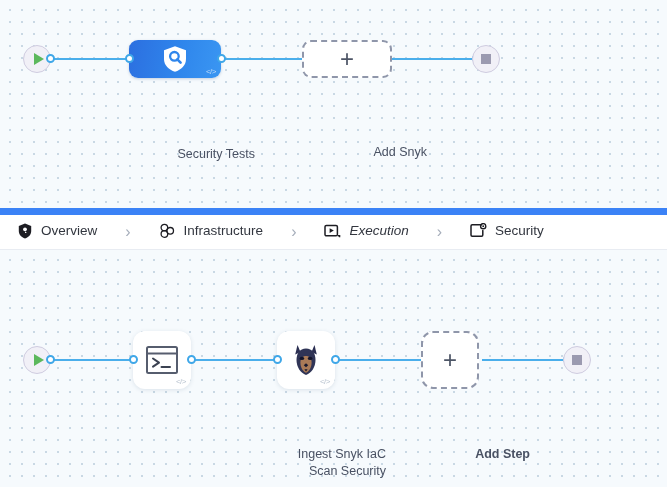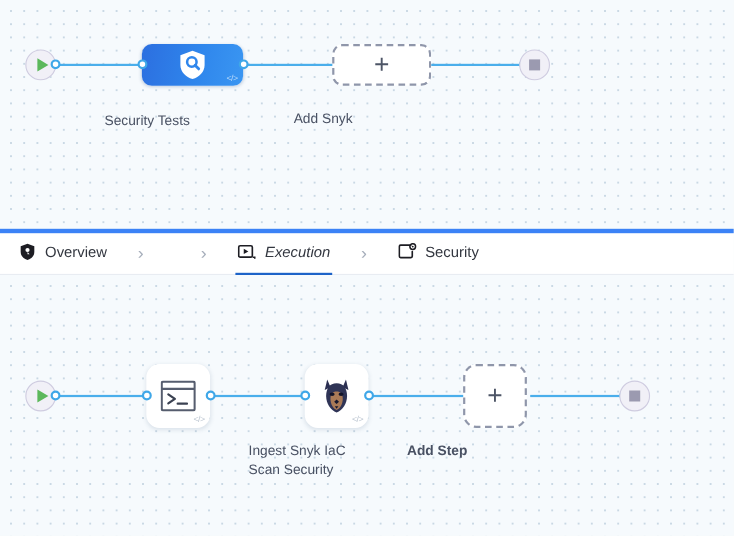--- a/index.html
+++ b/index.html
@@ -137,36 +137,37 @@
   .plus-glyph {
     font-size: 24px;
     line-height: 1;
     font-weight: 300;
     color: #4d5566;
   }
 
   
   .node-label {
     position: absolute;
-    text-align: left;
+    text-align: right;
     font-size: 12.5px;
     color: #495163;
     line-height: 17px;
     white-space: pre-line;
+    margin-top: 44px;
   }
 
   
   #tab-bar {
     position: absolute;
     top: 208px;
     left: 0;
     width: 667px;
     height: 42px;
     background: #ffffff;
-    border-top: 4px solid #3b82f6;
+    border-top: 7px solid #3b82f6;
     border-bottom: 1px solid #e8ecf2;
     box-sizing: border-box;
     display: flex;
     align-items: center;
     padding-left: 14px;
   }
   .tab {
     display: flex;
     align-items: center;
     height: 41px;
@@ -240,20 +241,30 @@
       <svg width="14" height="16" viewBox="0 0 14 16">
         <path d="M7 0.6 L13.2 2.9 V8 C13.2 11.8 10.6 14.2 7 15.4 C3.4 14.2 0.8 11.8 0.8 8 V2.9 Z" fill="#1d1d23"></path>
         <circle cx="7" cy="6.3" r="1.9" fill="#ffffff"></circle>
         <path d="M7 8.2 L8.9 10.1 L7 10.1 Z" fill="#ffffff"></path>
       </svg>
     </span>
     <span>Overview</span>
   </div>
   <span class="tab-sep">›</span>
 
+  <div class="tab">
+    <span class="tab-icon">
+      <svg width="17" height="16" viewBox="0 0 17 16">
+        <circle cx="5.4" cy="4.6" r="3.3" fill="none" stroke="#1d1d23" stroke-width="1.3"></circle>
+        <circle cx="5.4" cy="11.0" r="3.3" fill="none" stroke="#1d1d23" stroke-width="1.3"></circle>
+        <circle cx="11.2" cy="7.8" r="3.3" fill="none" stroke="#1d1d23" stroke-width="1.3"></circle>
+      </svg>
+    </span>
+    <span>Infrastructure</span>
+  </div>
   <span class="tab-sep">›</span>
 
   <div class="tab active">
     <span class="tab-icon">
       <svg width="17" height="16" viewBox="0 0 17 16">
         <rect x="1" y="2.4" width="12.4" height="10.4" rx="1.4" fill="none" stroke="#1d1d23" stroke-width="1.5"></rect>
         <path d="M5.6 5.2 L9.8 7.6 L5.6 10 Z" fill="#1d1d23"></path>
         <path d="M13.8 12.8 L15.6 12.8 L15.6 14.2" fill="none" stroke="#1d1d23" stroke-width="1.4"></path>
       </svg>
     </span>

